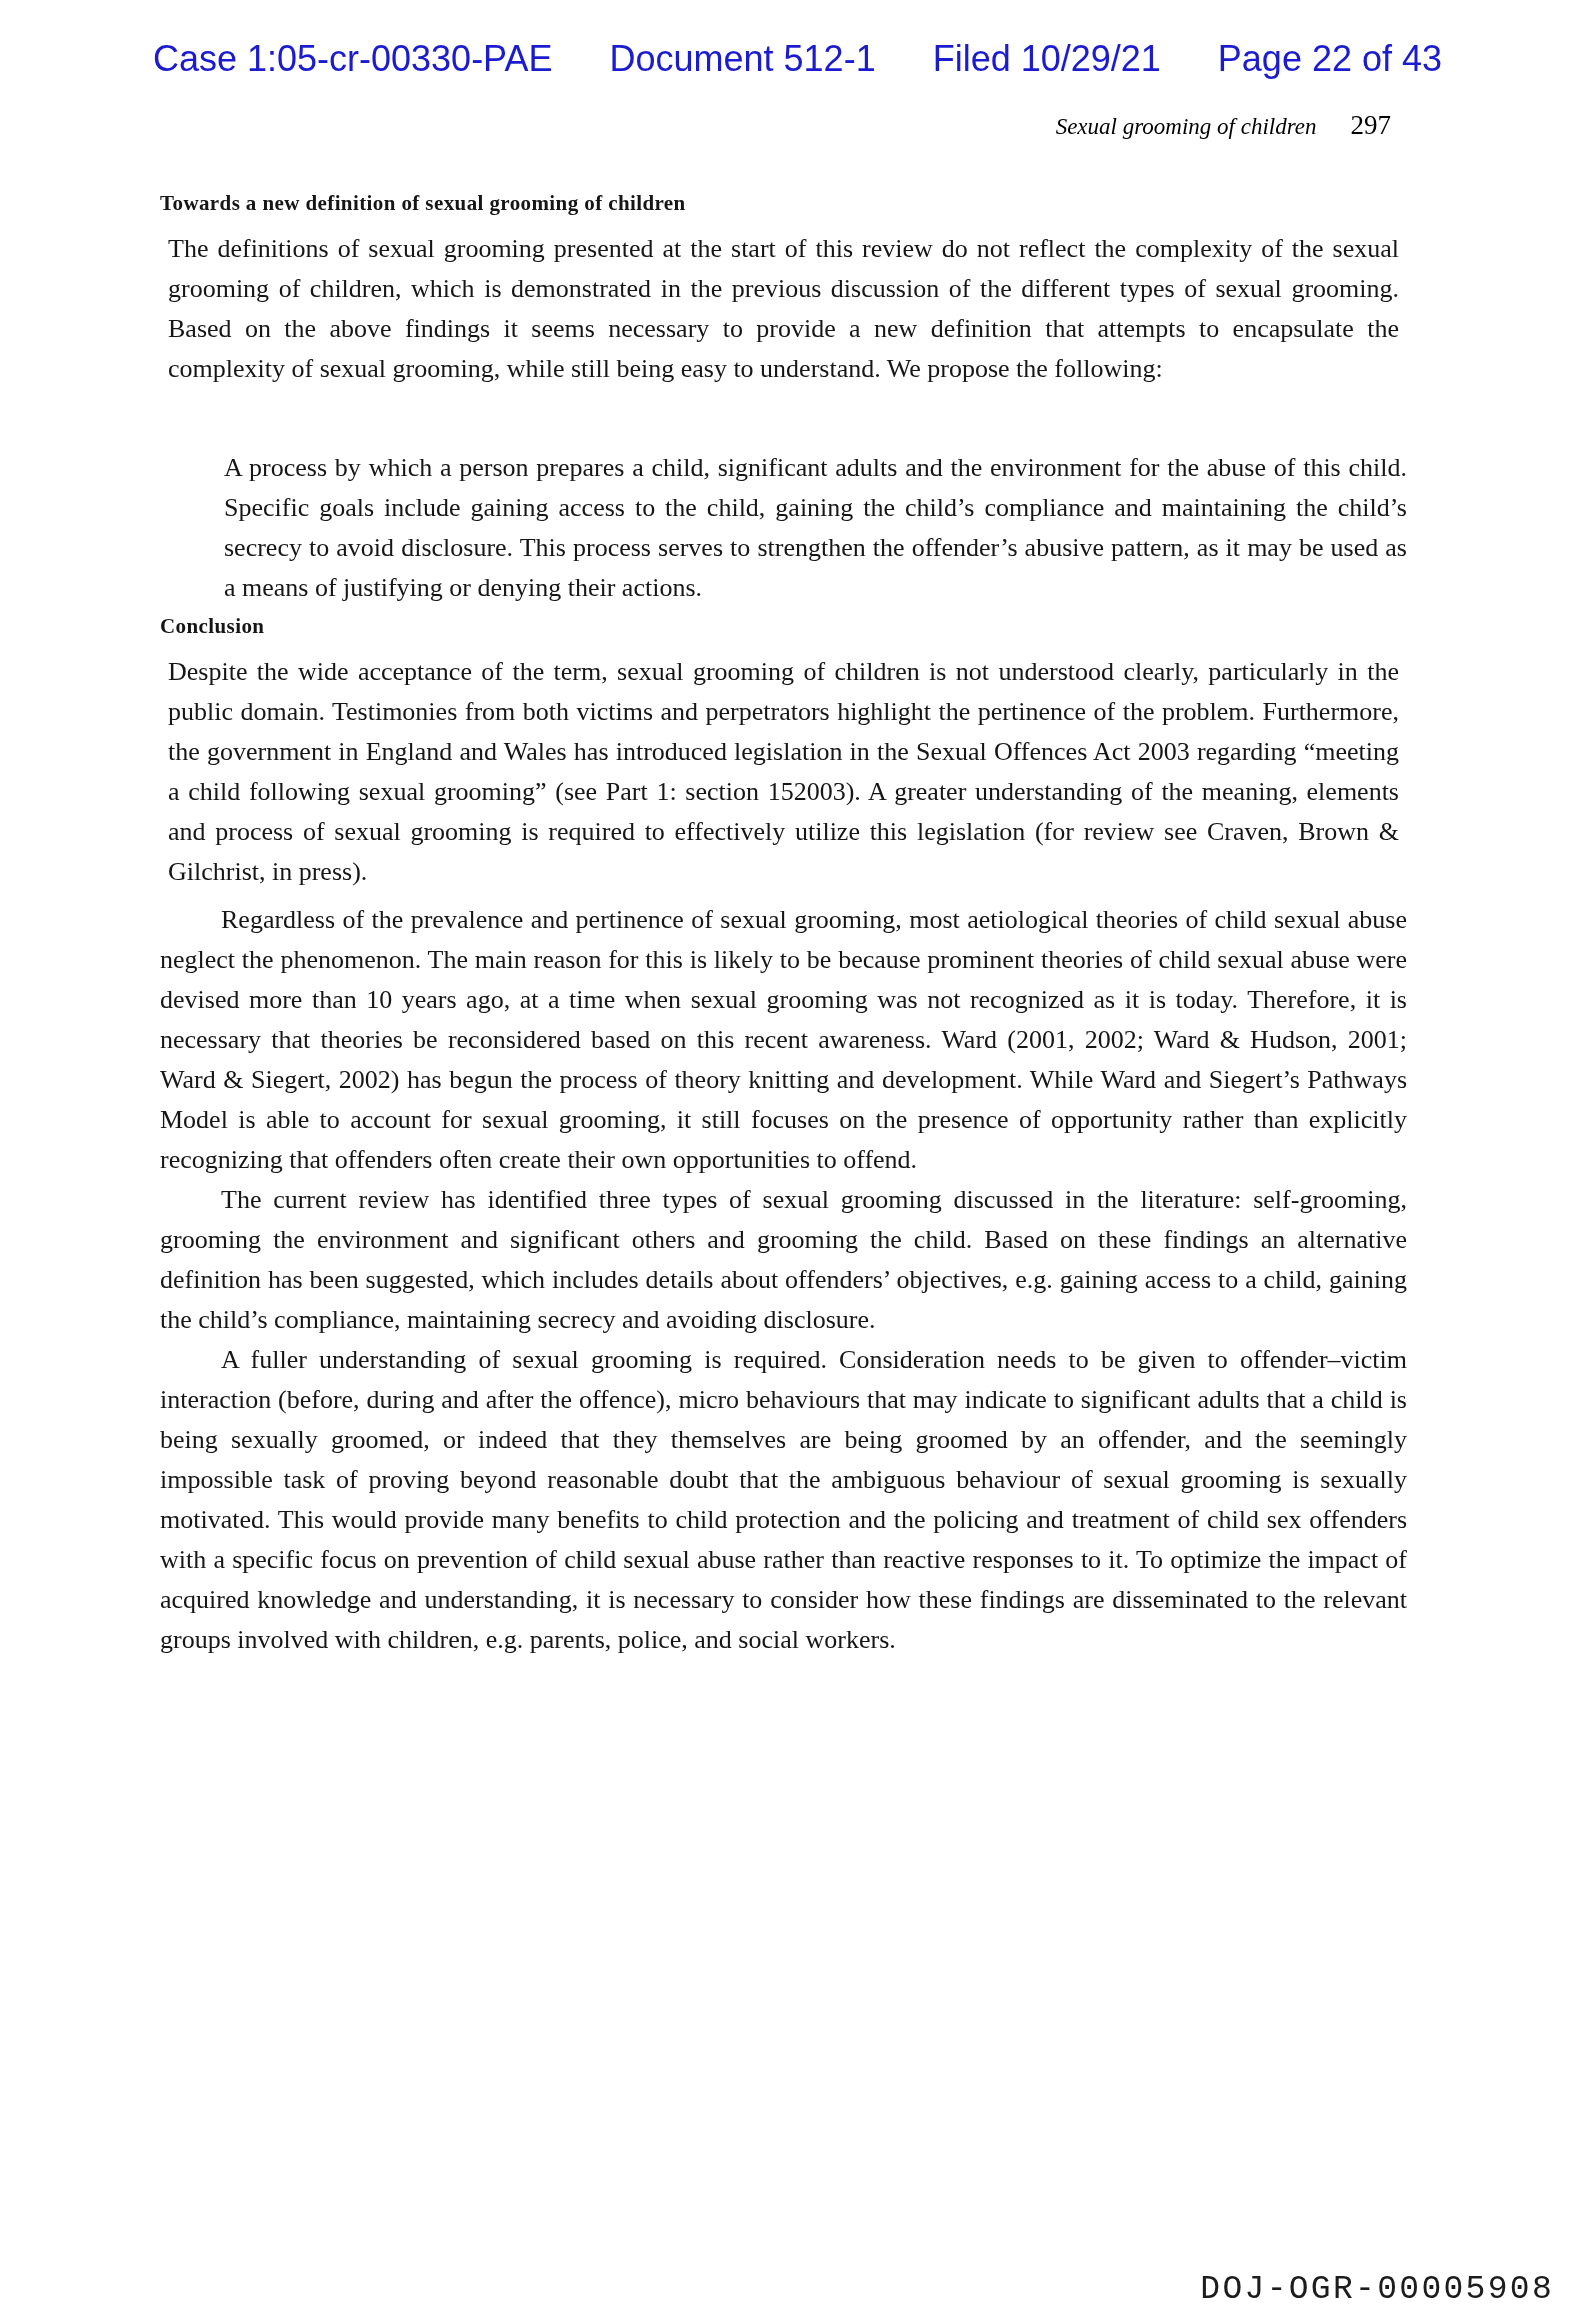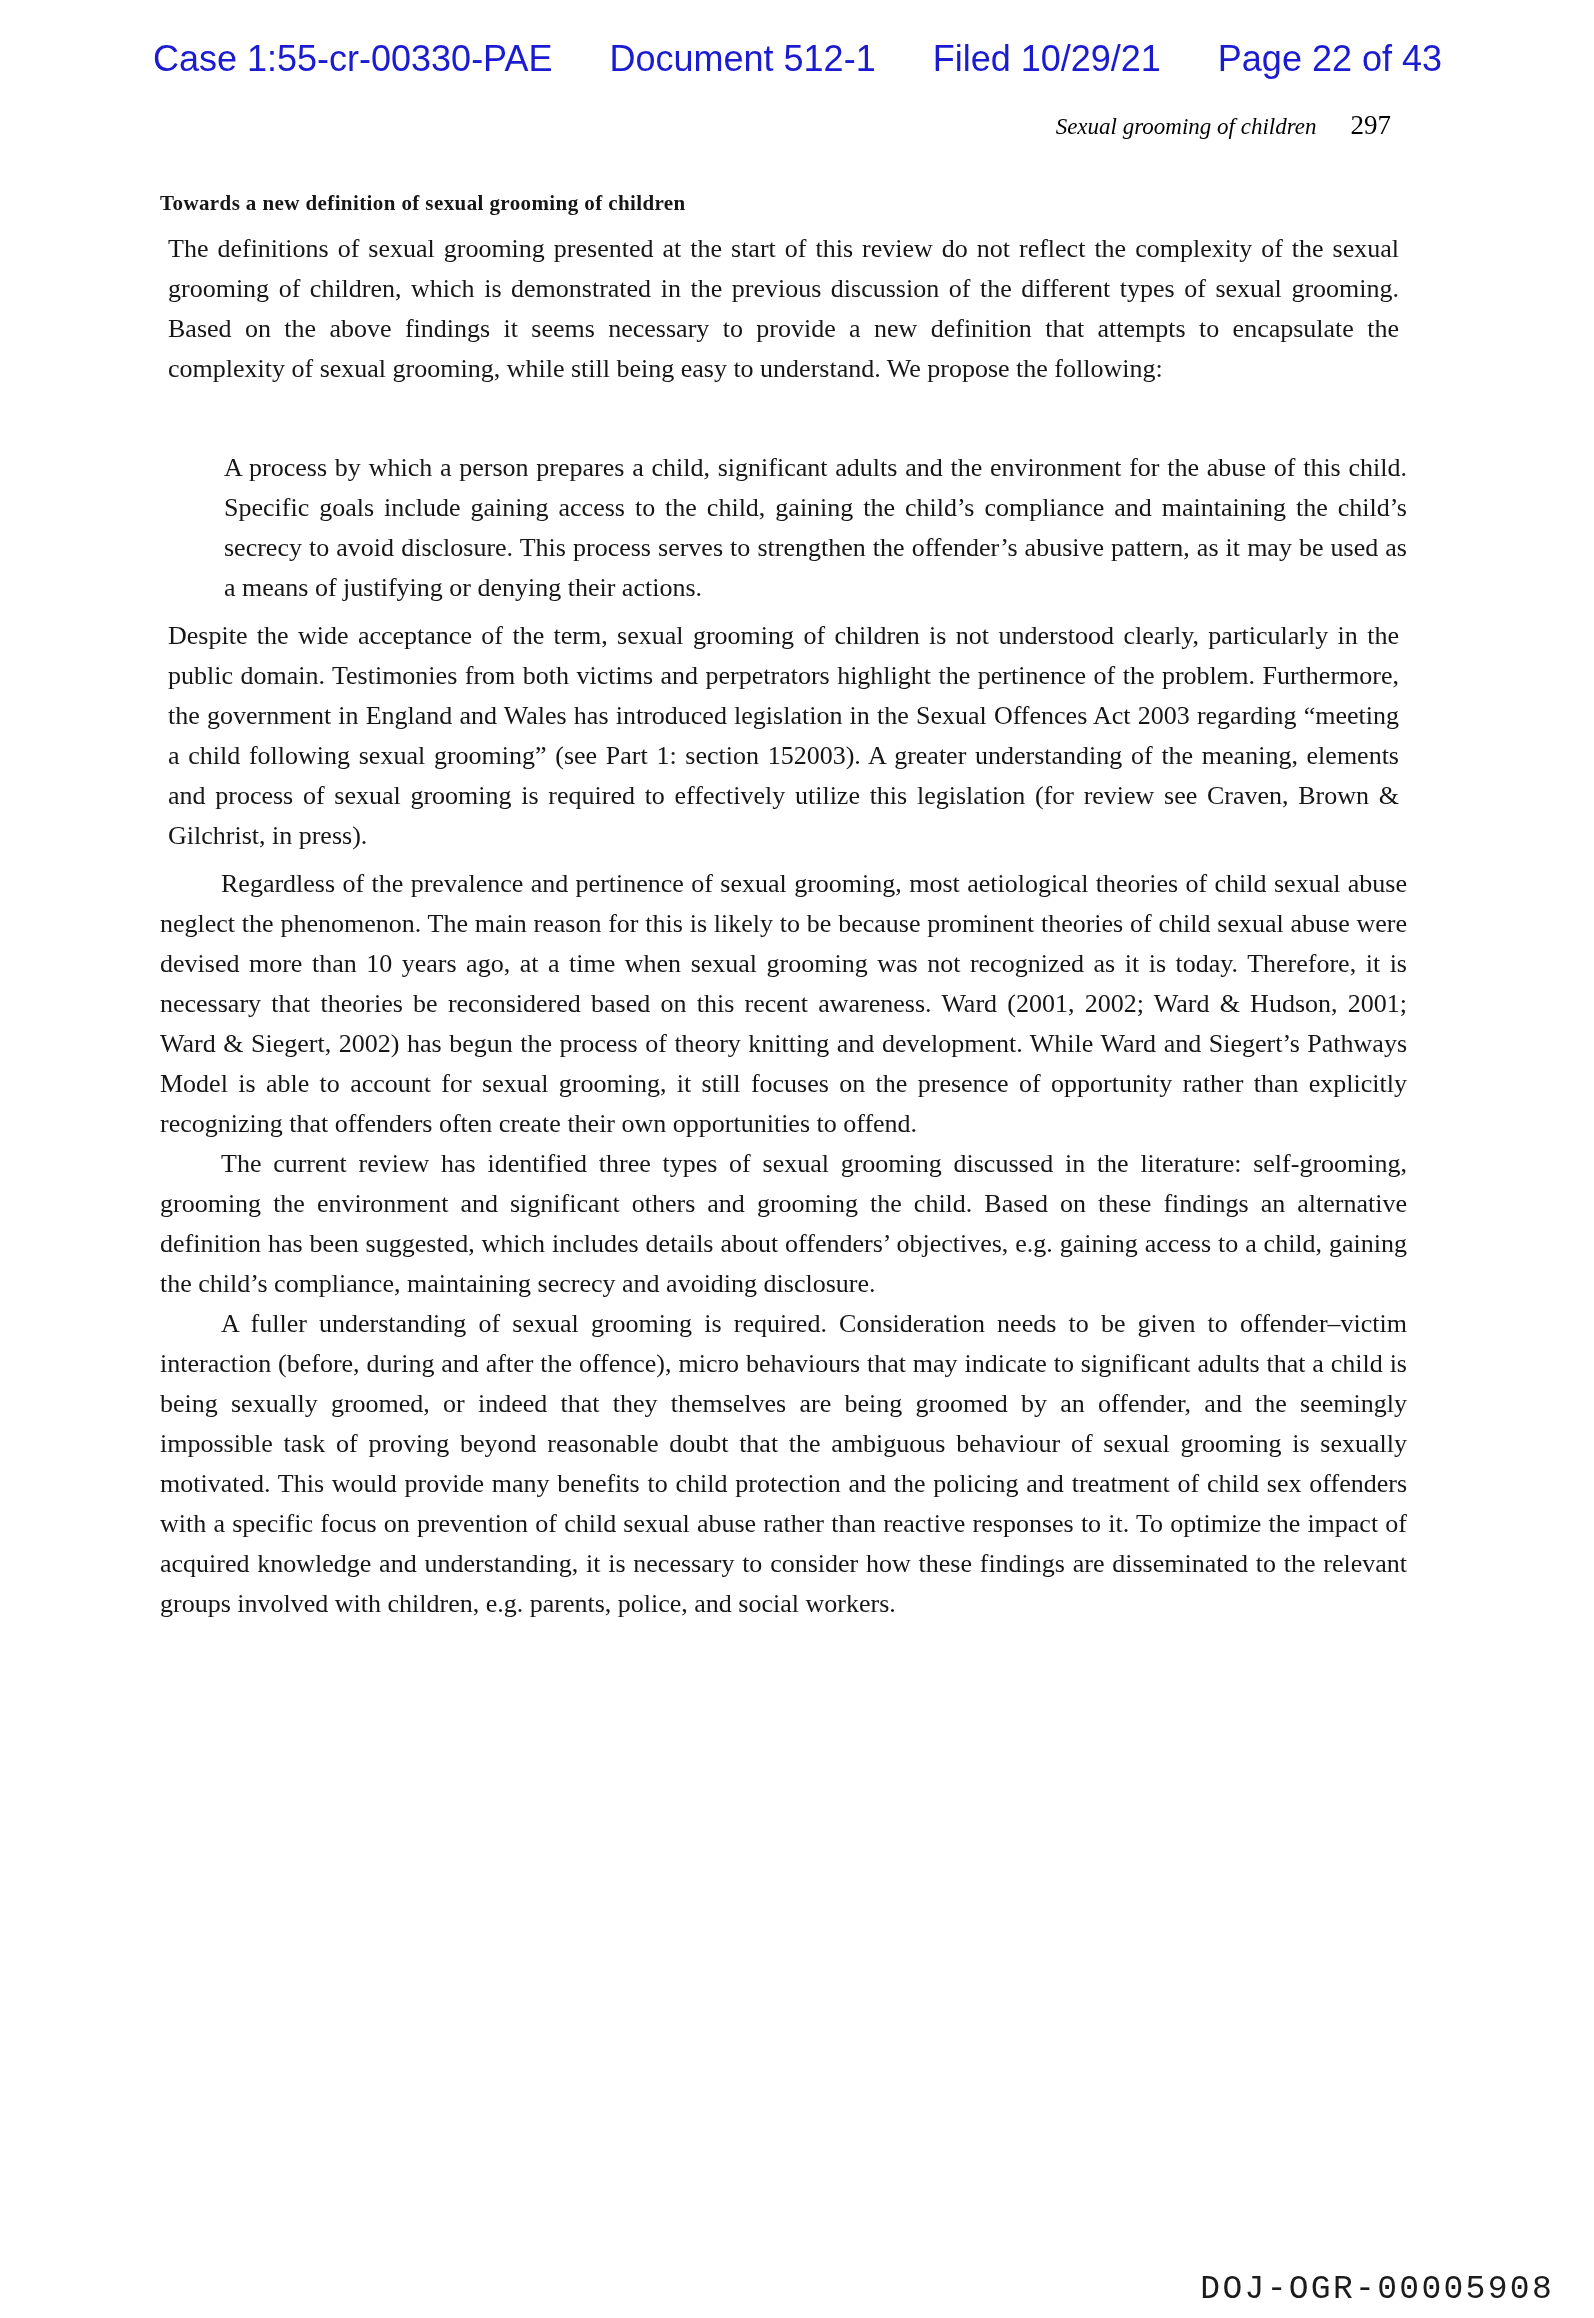--- a/index.html
+++ b/index.html
@@ -79,34 +79,35 @@
     letter-spacing:2.3px;
     color:#1c1c1c;
   }
 </style>
 </head>
 <body>
 
 <div class="page">
 
   <div class="stamp" style="color: rgb(27, 27, 208);">
-    <span>Case 1:55-cr-00330-PAE</span>
+    <span>Case 1:05-cr-00330-PAE</span>
     <span>Document 512-1</span>
     <span>Filed 10/29/21</span>
     <span>Page 22 of 43</span>
   </div>
 
   <div class="running-head">
     <span class="rh-title">Sexual grooming of children</span><span class="rh-page">297</span>
   </div>
 
   <div class="content">
     <h2 class="section h-towards">Towards a new definition of sexual grooming of children</h2>
     <p class="para">The definitions of sexual grooming presented at the start of this review do not reflect the complexity of the sexual grooming of children, which is demonstrated in the previous discussion of the different types of sexual grooming. Based on the above findings it seems necessary to provide a new definition that attempts to encapsulate the complexity of sexual grooming, while still being easy to understand. We propose the following:</p>
     <blockquote class="definition">A process by which a person prepares a child, significant adults and the environment for the abuse of this child. Specific goals include gaining access to the child, gaining the child’s compliance and maintaining the child’s secrecy to avoid disclosure. This process serves to strengthen the offender’s abusive pattern, as it may be used as a means of justifying or denying their actions.</blockquote>
+    <h2 class="section h-conclusion">Conclusion</h2>
     <p class="para">Despite the wide acceptance of the term, sexual grooming of children is not understood clearly, particularly in the public domain. Testimonies from both victims and perpetrators highlight the pertinence of the problem. Furthermore, the government in England and Wales has introduced legislation in the Sexual Offences Act 2003 regarding “meeting a child following sexual grooming” (see Part 1: section 152003). A greater understanding of the meaning, elements and process of sexual grooming is required to effectively utilize this legislation (for review see Craven, Brown &amp; Gilchrist, in press).</p>
     <p class="para-indent">Regardless of the prevalence and pertinence of sexual grooming, most aetiological theories of child sexual abuse neglect the phenomenon. The main reason for this is likely to be because prominent theories of child sexual abuse were devised more than 10 years ago, at a time when sexual grooming was not recognized as it is today. Therefore, it is necessary that theories be reconsidered based on this recent awareness. Ward (2001, 2002; Ward &amp; Hudson, 2001; Ward &amp; Siegert, 2002) has begun the process of theory knitting and development. While Ward and Siegert’s Pathways Model is able to account for sexual grooming, it still focuses on the presence of opportunity rather than explicitly recognizing that offenders often create their own opportunities to offend.</p>
     <p class="para-indent">The current review has identified three types of sexual grooming discussed in the literature: self-grooming, grooming the environment and significant others and grooming the child. Based on these findings an alternative definition has been suggested, which includes details about offenders’ objectives, e.g. gaining access to a child, gaining the child’s compliance, maintaining secrecy and avoiding disclosure.</p>
     <p class="para-indent">A fuller understanding of sexual grooming is required. Consideration needs to be given to offender–victim interaction (before, during and after the offence), micro behaviours that may indicate to significant adults that a child is being sexually groomed, or indeed that they themselves are being groomed by an offender, and the seemingly impossible task of proving beyond reasonable doubt that the ambiguous behaviour of sexual grooming is sexually motivated. This would provide many benefits to child protection and the policing and treatment of child sex offenders with a specific focus on prevention of child sexual abuse rather than reactive responses to it. To optimize the impact of acquired knowledge and understanding, it is necessary to consider how these findings are disseminated to the relevant groups involved with children, e.g. parents, police, and social workers.</p>
   </div>
 
   <div class="bates">DOJ-OGR-00005908</div>
 
 </div>
 

